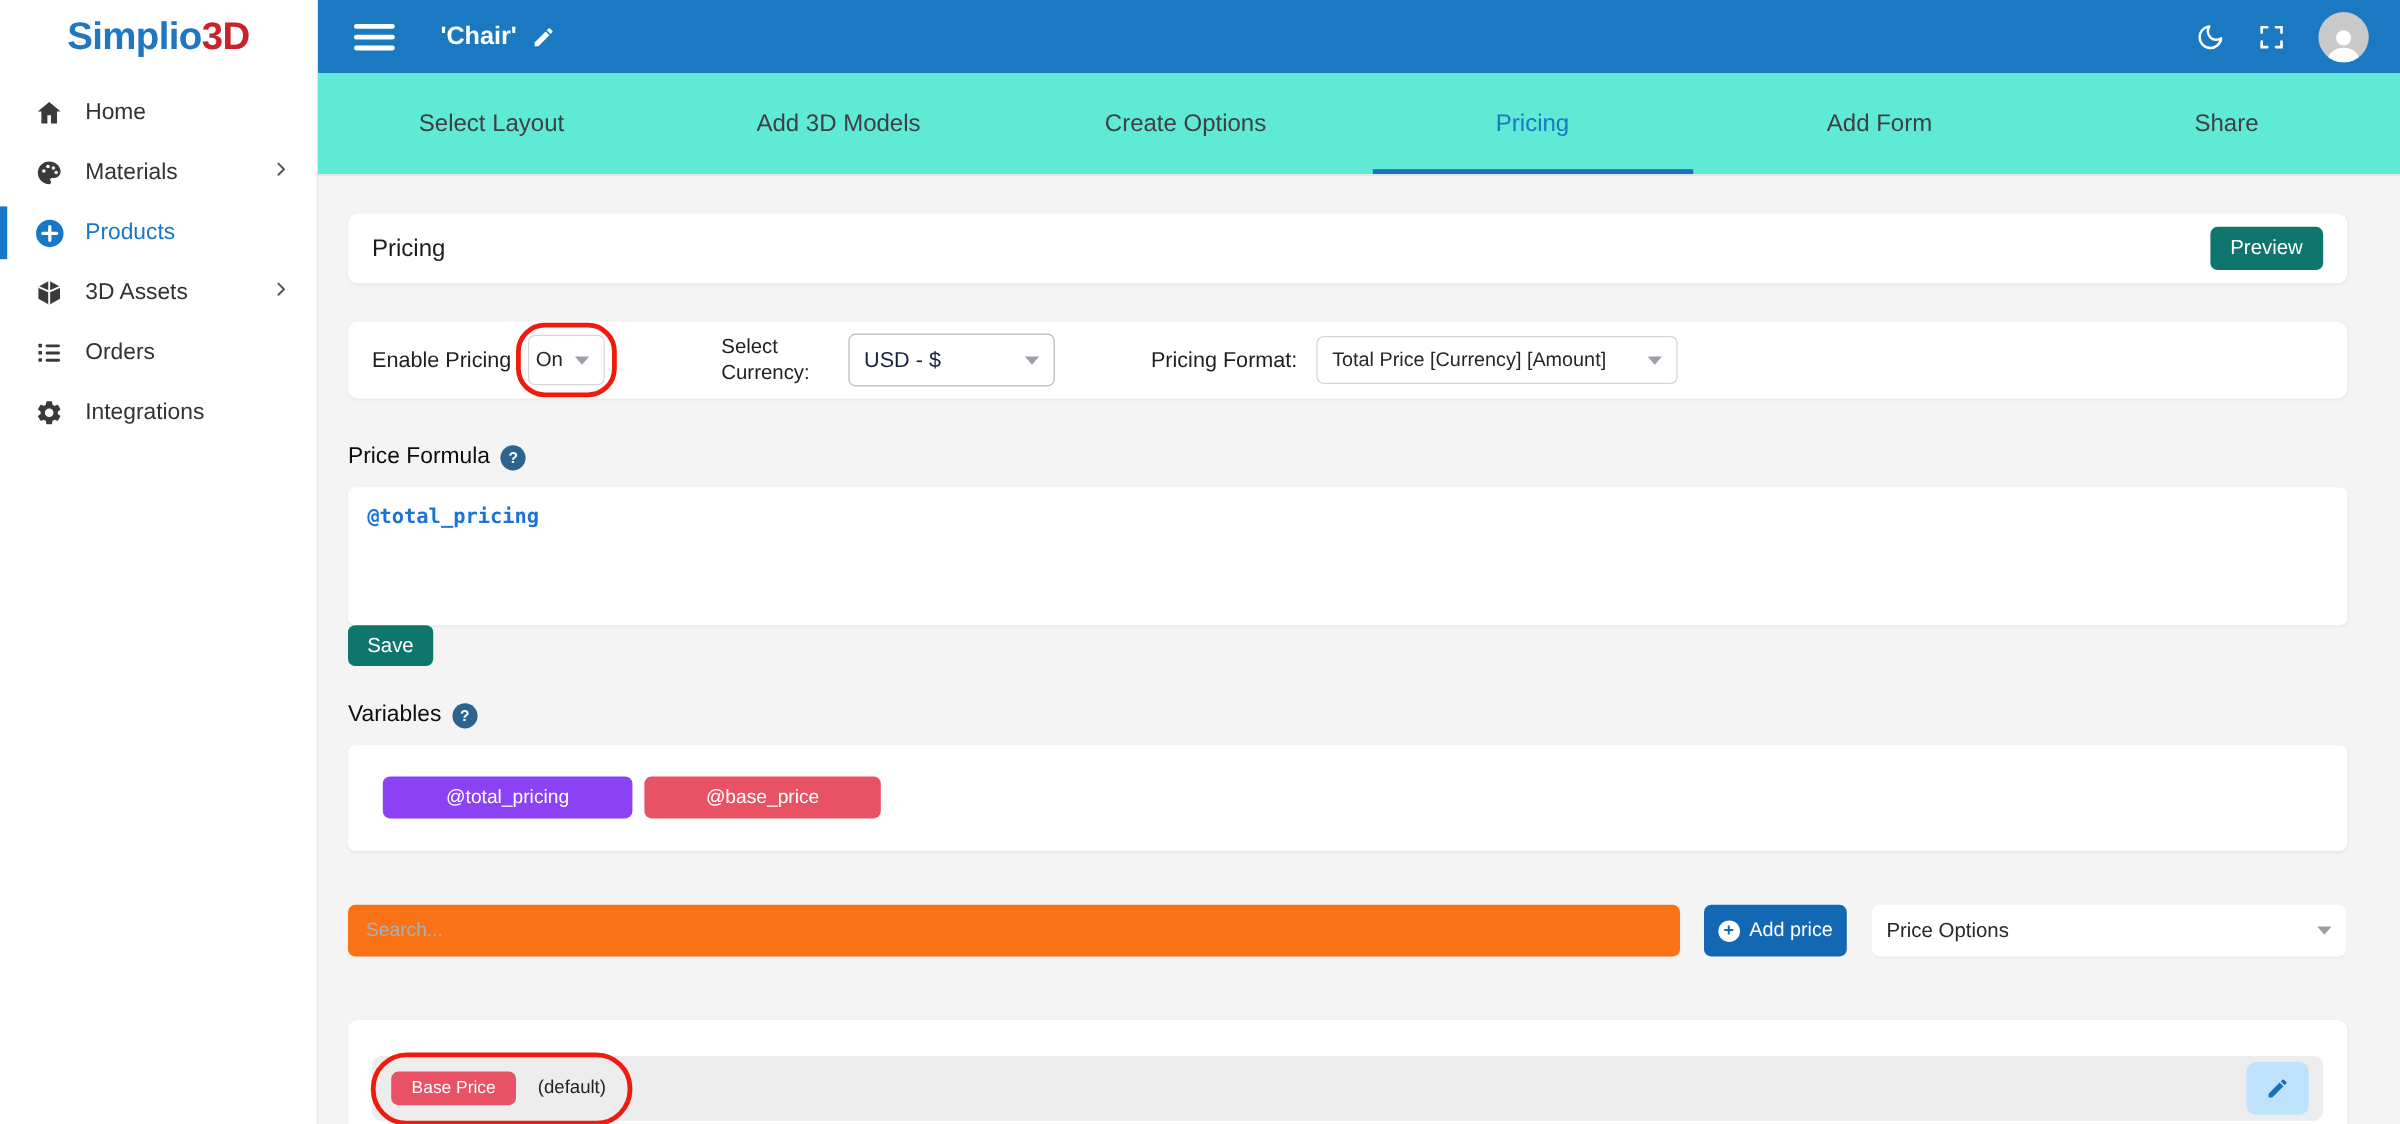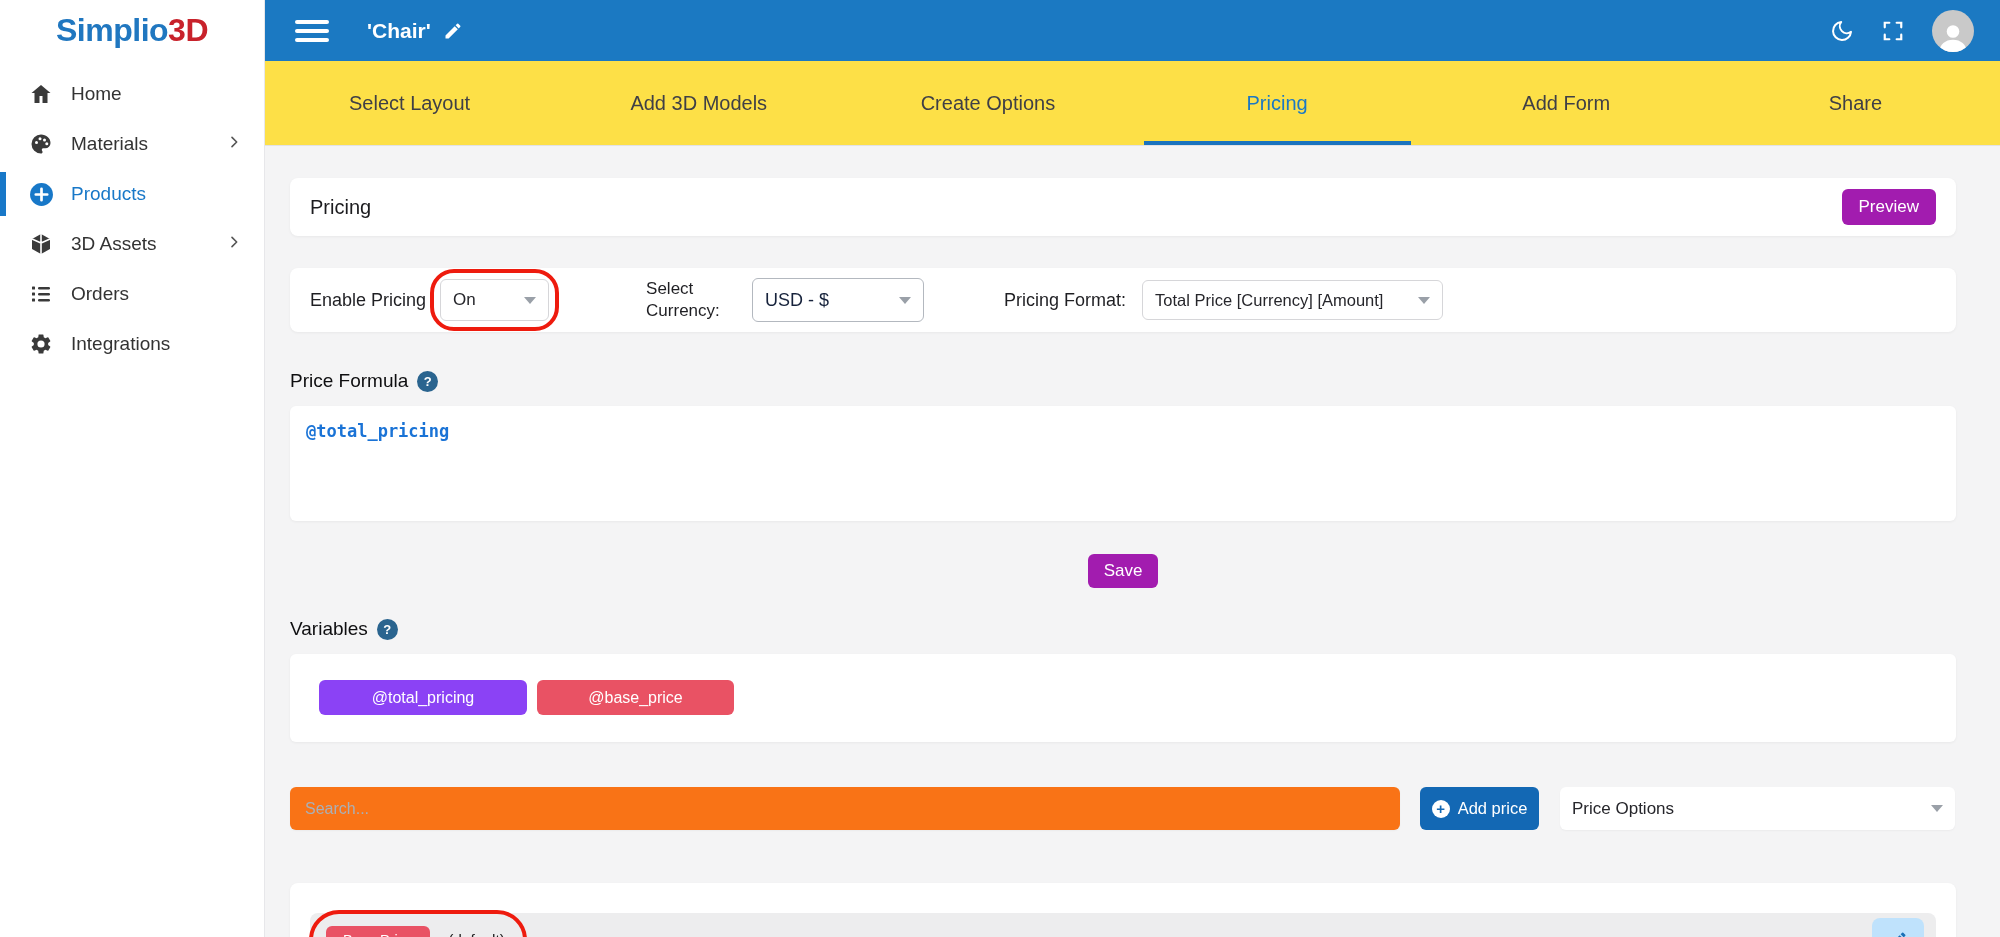--- a/index.html
+++ b/index.html
@@ -25,53 +25,53 @@
   .topbar { height:61px; min-height:61px; background:#1b79c2; display:flex; align-items:center; padding:0 26px 0 30px; }
   .hamburger { width:34px; cursor:pointer; }
   .hamburger span { display:block; height:4px; background:#fff; border-radius:2px; margin:5px 0; }
   .doc-title { color:#fff; font-size:21px; font-weight:bold; margin-left:38px; }
   .title-edit { margin-left:12px; cursor:pointer; display:flex; }
   .top-right { margin-left:auto; display:flex; align-items:center; gap:28px; }
   .icon-btn { cursor:pointer; display:flex; align-items:center; }
   .avatar { width:42px; height:42px; border-radius:50%; background:#c9c9c9; display:flex; align-items:flex-end; justify-content:center; overflow:hidden; cursor:pointer; }
 
   
-  .tabbar { height:85px; min-height:85px; background:#fde047; border-bottom:1px solid #e2e2e5; display:flex; }
+  .tabbar { height:85px; min-height:85px; background:#5eead4; border-bottom:1px solid #e2e2e5; display:flex; }
   .tab { flex:1; display:flex; align-items:center; justify-content:center; font-size:20px; color:#3f3f46; position:relative; cursor:pointer; }
   .tab.active { color:#1b78c4; }
   .tab.active::after { content:""; position:absolute; bottom:0; left:11px; right:11px; height:4px; background:#1a73be; }
 
   
   .content { flex:1; padding:0 44px 0 25px; overflow:hidden; }
   .card { background:#fff; border-radius:8px; box-shadow:0 1px 3px rgba(0,0,0,0.05); }
 
   .panel-head { margin-top:32px; height:58px; display:flex; align-items:center; padding:0 20px; }
   .panel-title { font-size:20px; color:#1c1c1f; }
-  .btn-blue { margin-left:auto; background:#a21caf; color:#fff; border:none; border-radius:6px; padding:8px 17px; font-size:17px; font-family:inherit; cursor:pointer; }
+  .btn-blue { margin-left:auto; background:#0f766e; color:#fff; border:none; border-radius:6px; padding:8px 17px; font-size:17px; font-family:inherit; cursor:pointer; }
 
   .settings-card { margin-top:32px; height:64px; display:flex; align-items:center; padding:0 20px; }
   .lbl { font-size:18px; color:#1f1f23; }
   .select { background:#fff; border:1px solid #d6d6d9; border-radius:6px; display:flex; align-items:center; justify-content:space-between; padding:0 12px; cursor:pointer; font-size:17px; color:#26262b; }
   .caret { width:0; height:0; border-left:6px solid transparent; border-right:6px solid transparent; border-top:7px solid #9aa0a8; margin-left:10px; }
   .on-wrap { position:relative; margin-left:14px; }
-  .sel-on { width:109px; height:42px; }
+  .sel-on { width:64px; height:42px;justify-content:flex-end; }
   .annot { position:absolute; border:4px solid #ee1b0e; border-radius:24px; pointer-events:none; }
   .annot-on { left:-10px; right:-10px; top:-10px; bottom:-10px; }
   .currency-lbl { margin-left:97px; width:84px; line-height:1.3; font-size:17px; }
   .sel-usd { margin-left:22px; width:172px; height:44px; border-color:#b3b8bf; font-size:18px; color:#17233c; }
   .format-lbl { margin-left:80px; }
   .sel-format { margin-left:16px; width:301px; height:40px; font-size:16.5px; }
 
   .section-label { margin-top:38px; display:flex; align-items:center; gap:9px; font-size:19px; color:#0e0e10; }
   .help { width:21px; height:21px; border-radius:50%; background:#2a648f; color:#fff; font-size:13px; font-weight:bold; display:flex; align-items:center; justify-content:center; cursor:pointer; }
 
   .formula-card { margin-top:14px; height:115px; border-radius:6px; padding:15px 16px; }
   .formula-text { font-family:"DejaVu Sans Mono", monospace; font-weight:bold; font-size:17px; color:#1a73d6; outline:none; }
 
-  .save-row { margin-top:33px; display:flex; justify-content:center; }
+  .save-row { display:flex; justify-content:flex-start; }
   .save-btn { margin-left:0; padding:7px 16px; font-size:17px; }
 
   .vars-label { margin-top:30px;align-items:flex-end; }
   .vars-card { margin-top:14px; height:88px; border-radius:6px; padding:26px 0 0 29px; display:flex; gap:10px; }
   .pill { height:35px; border-radius:6px; color:#fff; font-size:16px; display:flex; align-items:center; justify-content:center; cursor:pointer; }
   .pill-purple { width:208px; background:#8b42f5; }
   .pill-red { width:197px; background:#e95264; }
 
   .search-row { margin-top:45px; display:flex; align-items:center; height:43px; }
   .search-input { width:1110px; height:43px; border:none; border-radius:6px; background:#f97316; box-shadow:0 1px 2px rgba(0,0,0,0.04); padding:0 15px; font-size:16px; font-family:inherit; color:#333; outline:none; }

